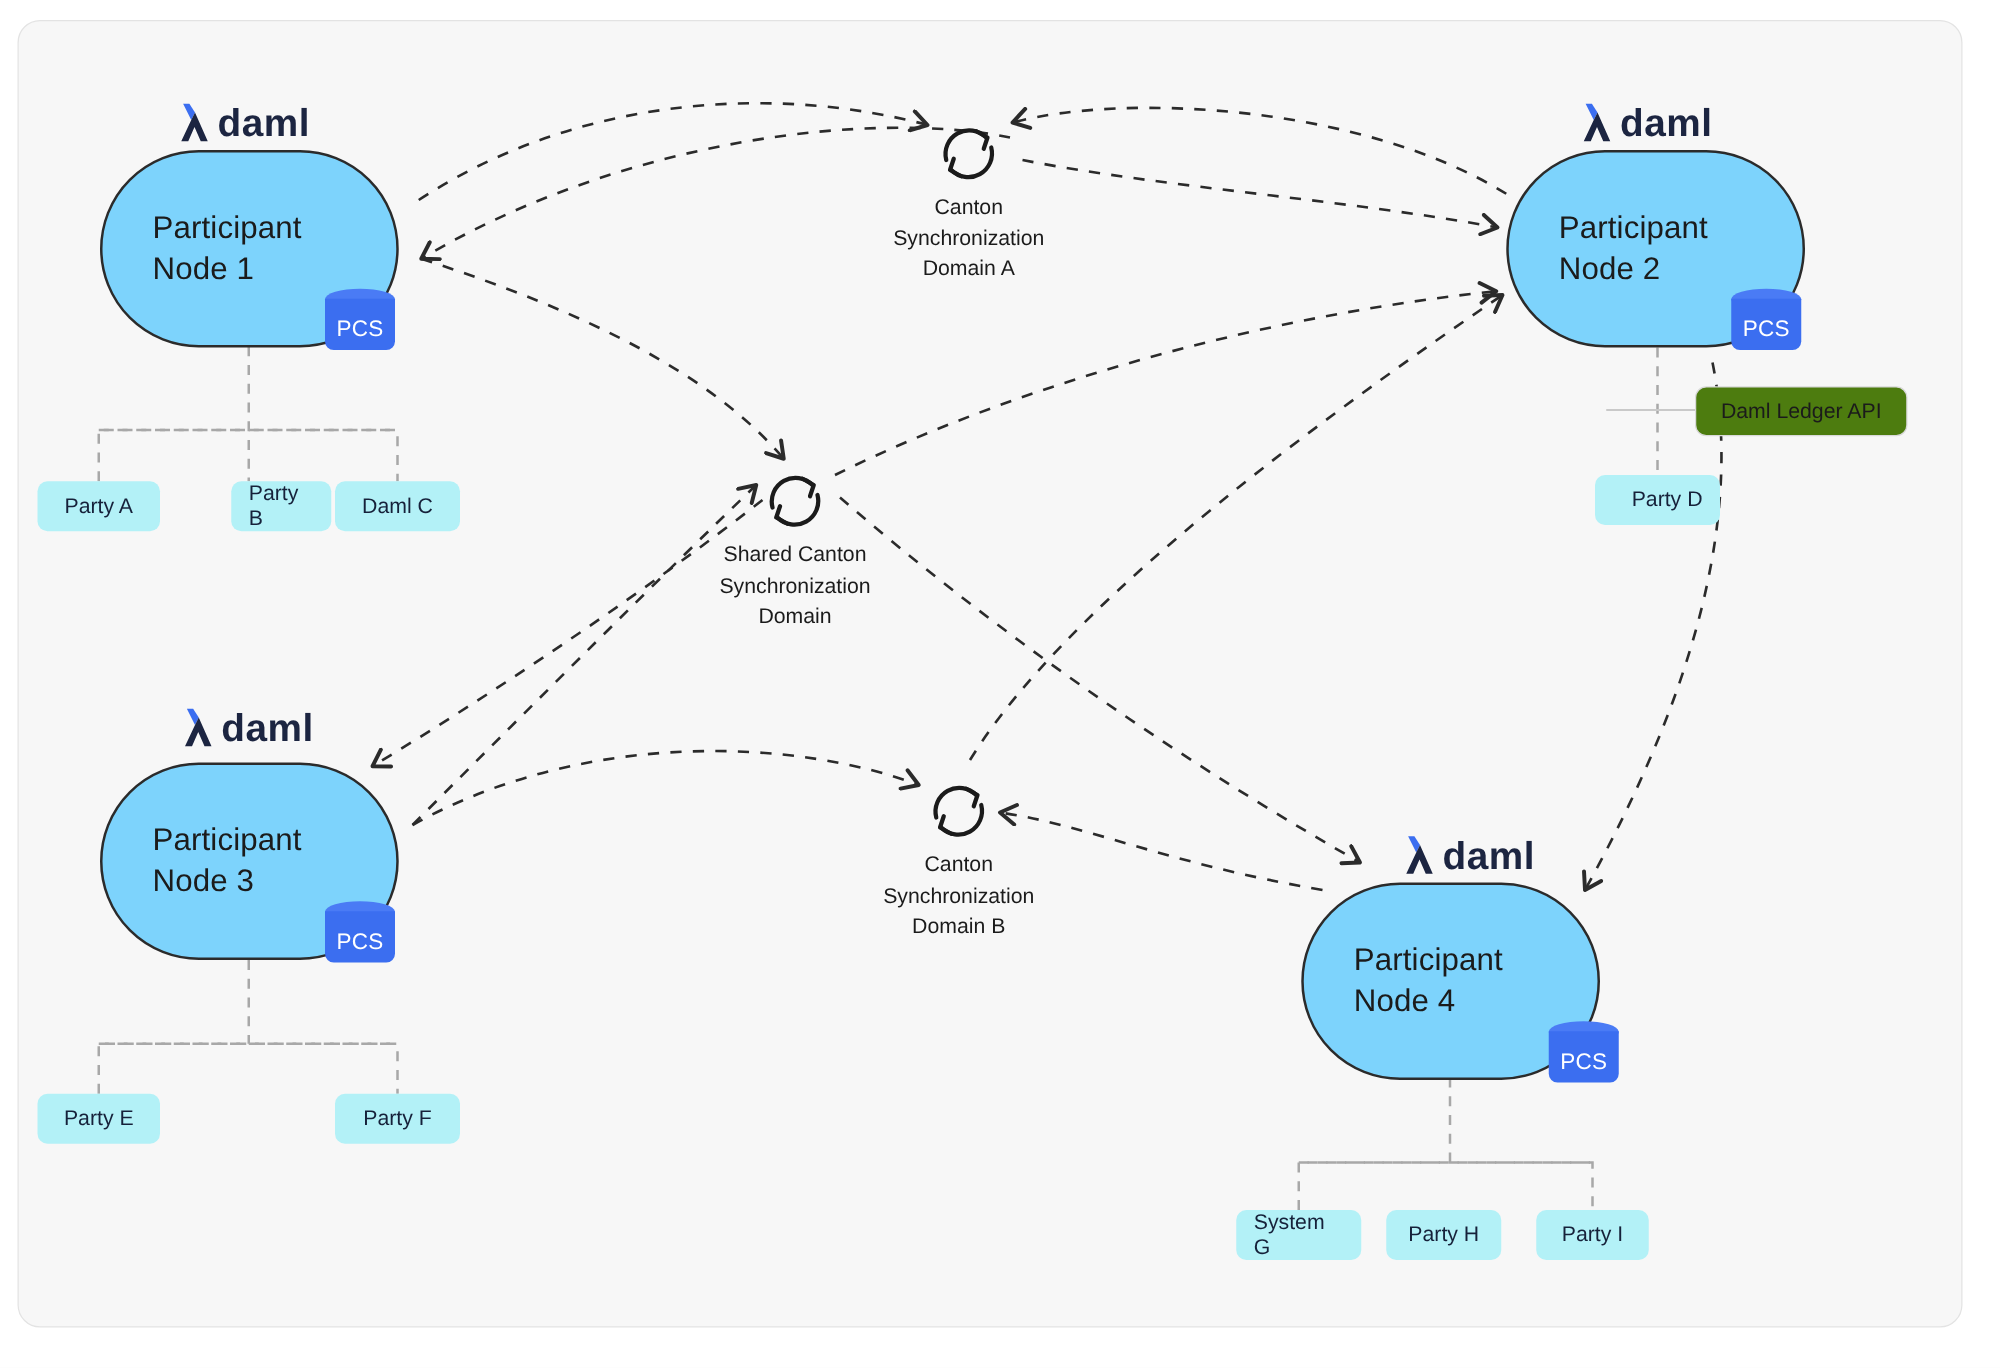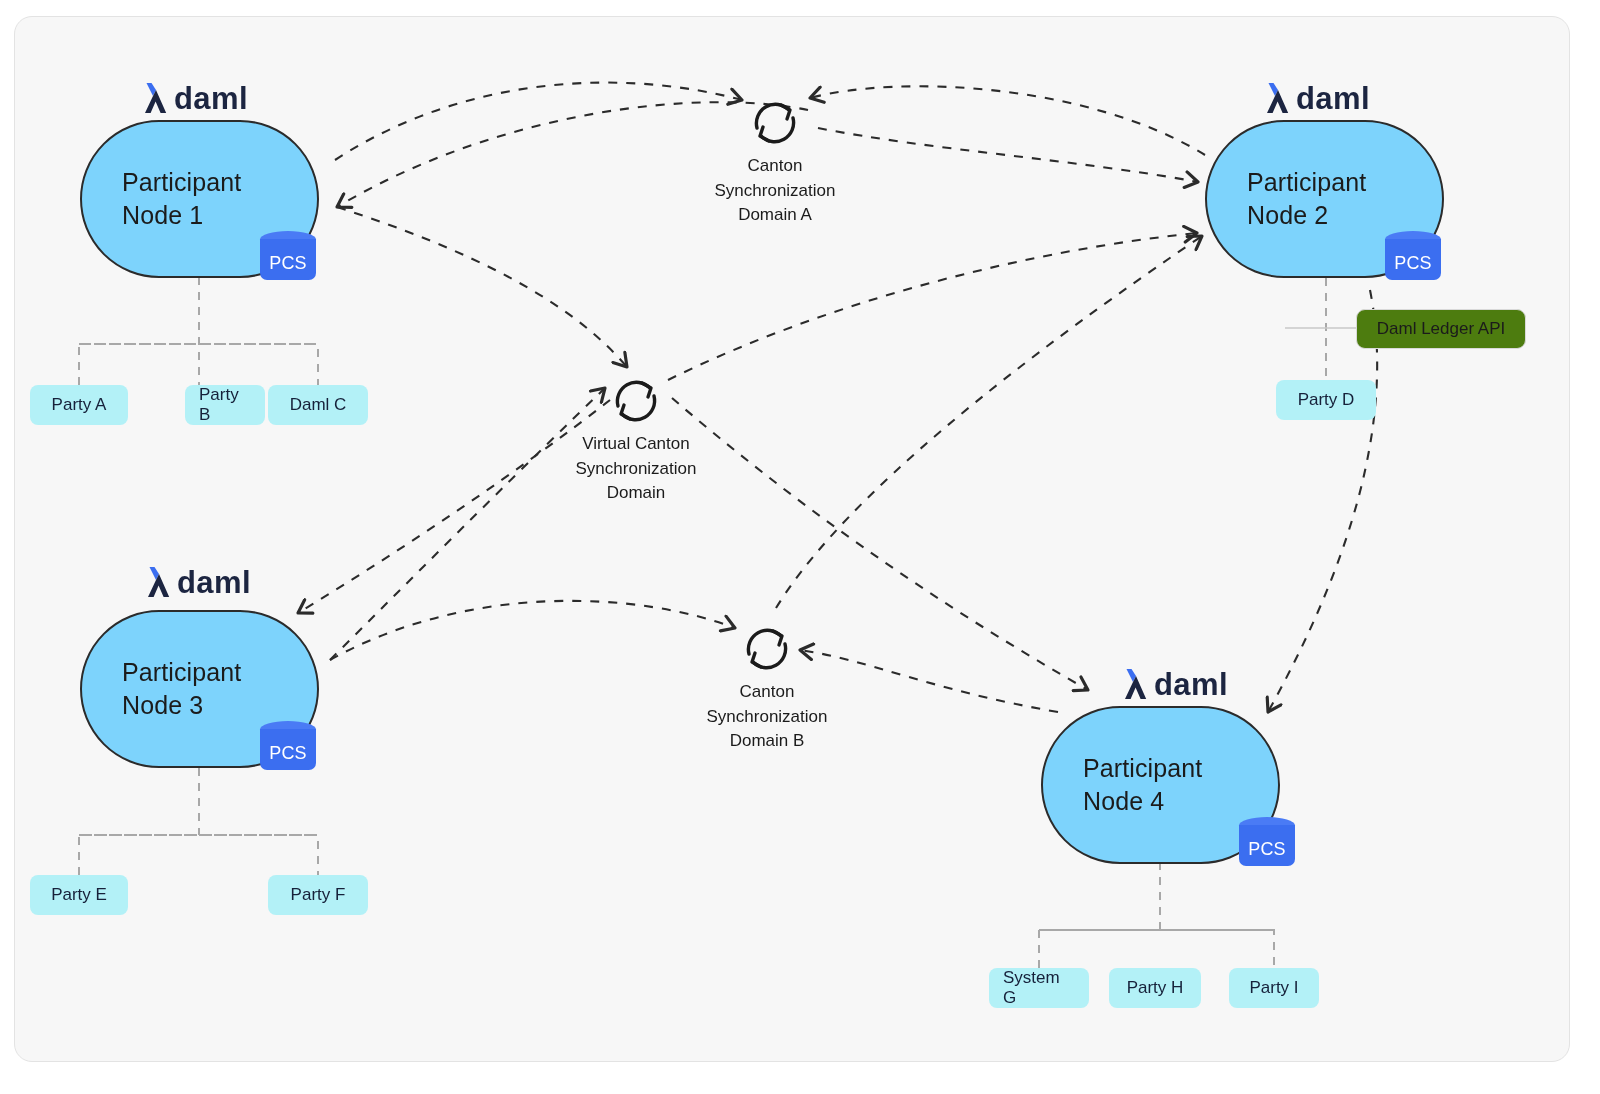--- a/index.html
+++ b/index.html
@@ -249,21 +249,21 @@
 Node 2</div>
   </div>
   <div class="pcs" style="left:1385px;top:231px;">
     <div class="top"></div>
     <div class="body"></div>
     <div class="txt">PCS</div>
   </div>
   <div class="api" style="left:1356px;top:309px;width:170px;">
     <span>Daml Ledger API</span>
   </div>
-  <div class="party" style="left:1276px;top:380px;width:100px;">
+  <div class="party" style="left:1276px;top:380px;width:100px;justify-content:flex-end;">
     <span>Party D</span>
   </div>
 
   <div class="daml" style="left:145px;top:566px;">
     <svg width="26" height="32" viewBox="0 0 26 32">
       <path d="M9.5 1 L4.5 1 L11 14 L14 8 Z" fill="#3b6ef0"></path>
       <path d="M11 14 L3 31 L8.6 31 L13.6 19.5 L18.6 31 L24.2 31 L14 8 Z" fill="#1c2541"></path>
     </svg>
     <span class="wordmark">daml</span>
   </div>
@@ -325,21 +325,21 @@
 
   <div class="sync" style="left:551px;top:370px;width:170px;">
     <svg class="icon" width="64" height="62" viewBox="0 0 64 62">
       <g fill="none" stroke="#1b1b1b" stroke-width="3.4" stroke-linecap="round">
         <path d="M14 36 A19 19 0 0 1 46 18"></path>
         <path d="M50 26 A19 19 0 0 1 18 44"></path>
       </g>
       <path d="M38 13 L47 18 L44 27" fill="none" stroke="#1b1b1b" stroke-width="3.4" stroke-linecap="round" stroke-linejoin="round"></path>
       <path d="M26 49 L17 44 L20 35" fill="none" stroke="#1b1b1b" stroke-width="3.4" stroke-linecap="round" stroke-linejoin="round"></path>
     </svg>
-    <div class="cap">Virtual Canton
+    <div class="cap">Shared Canton
 Synchronization
 Domain</div>
   </div>
 
   <div class="sync" style="left:682px;top:618px;width:170px;">
     <svg class="icon" width="64" height="62" viewBox="0 0 64 62">
       <g fill="none" stroke="#1b1b1b" stroke-width="3.4" stroke-linecap="round">
         <path d="M14 36 A19 19 0 0 1 46 18"></path>
         <path d="M50 26 A19 19 0 0 1 18 44"></path>
       </g>

